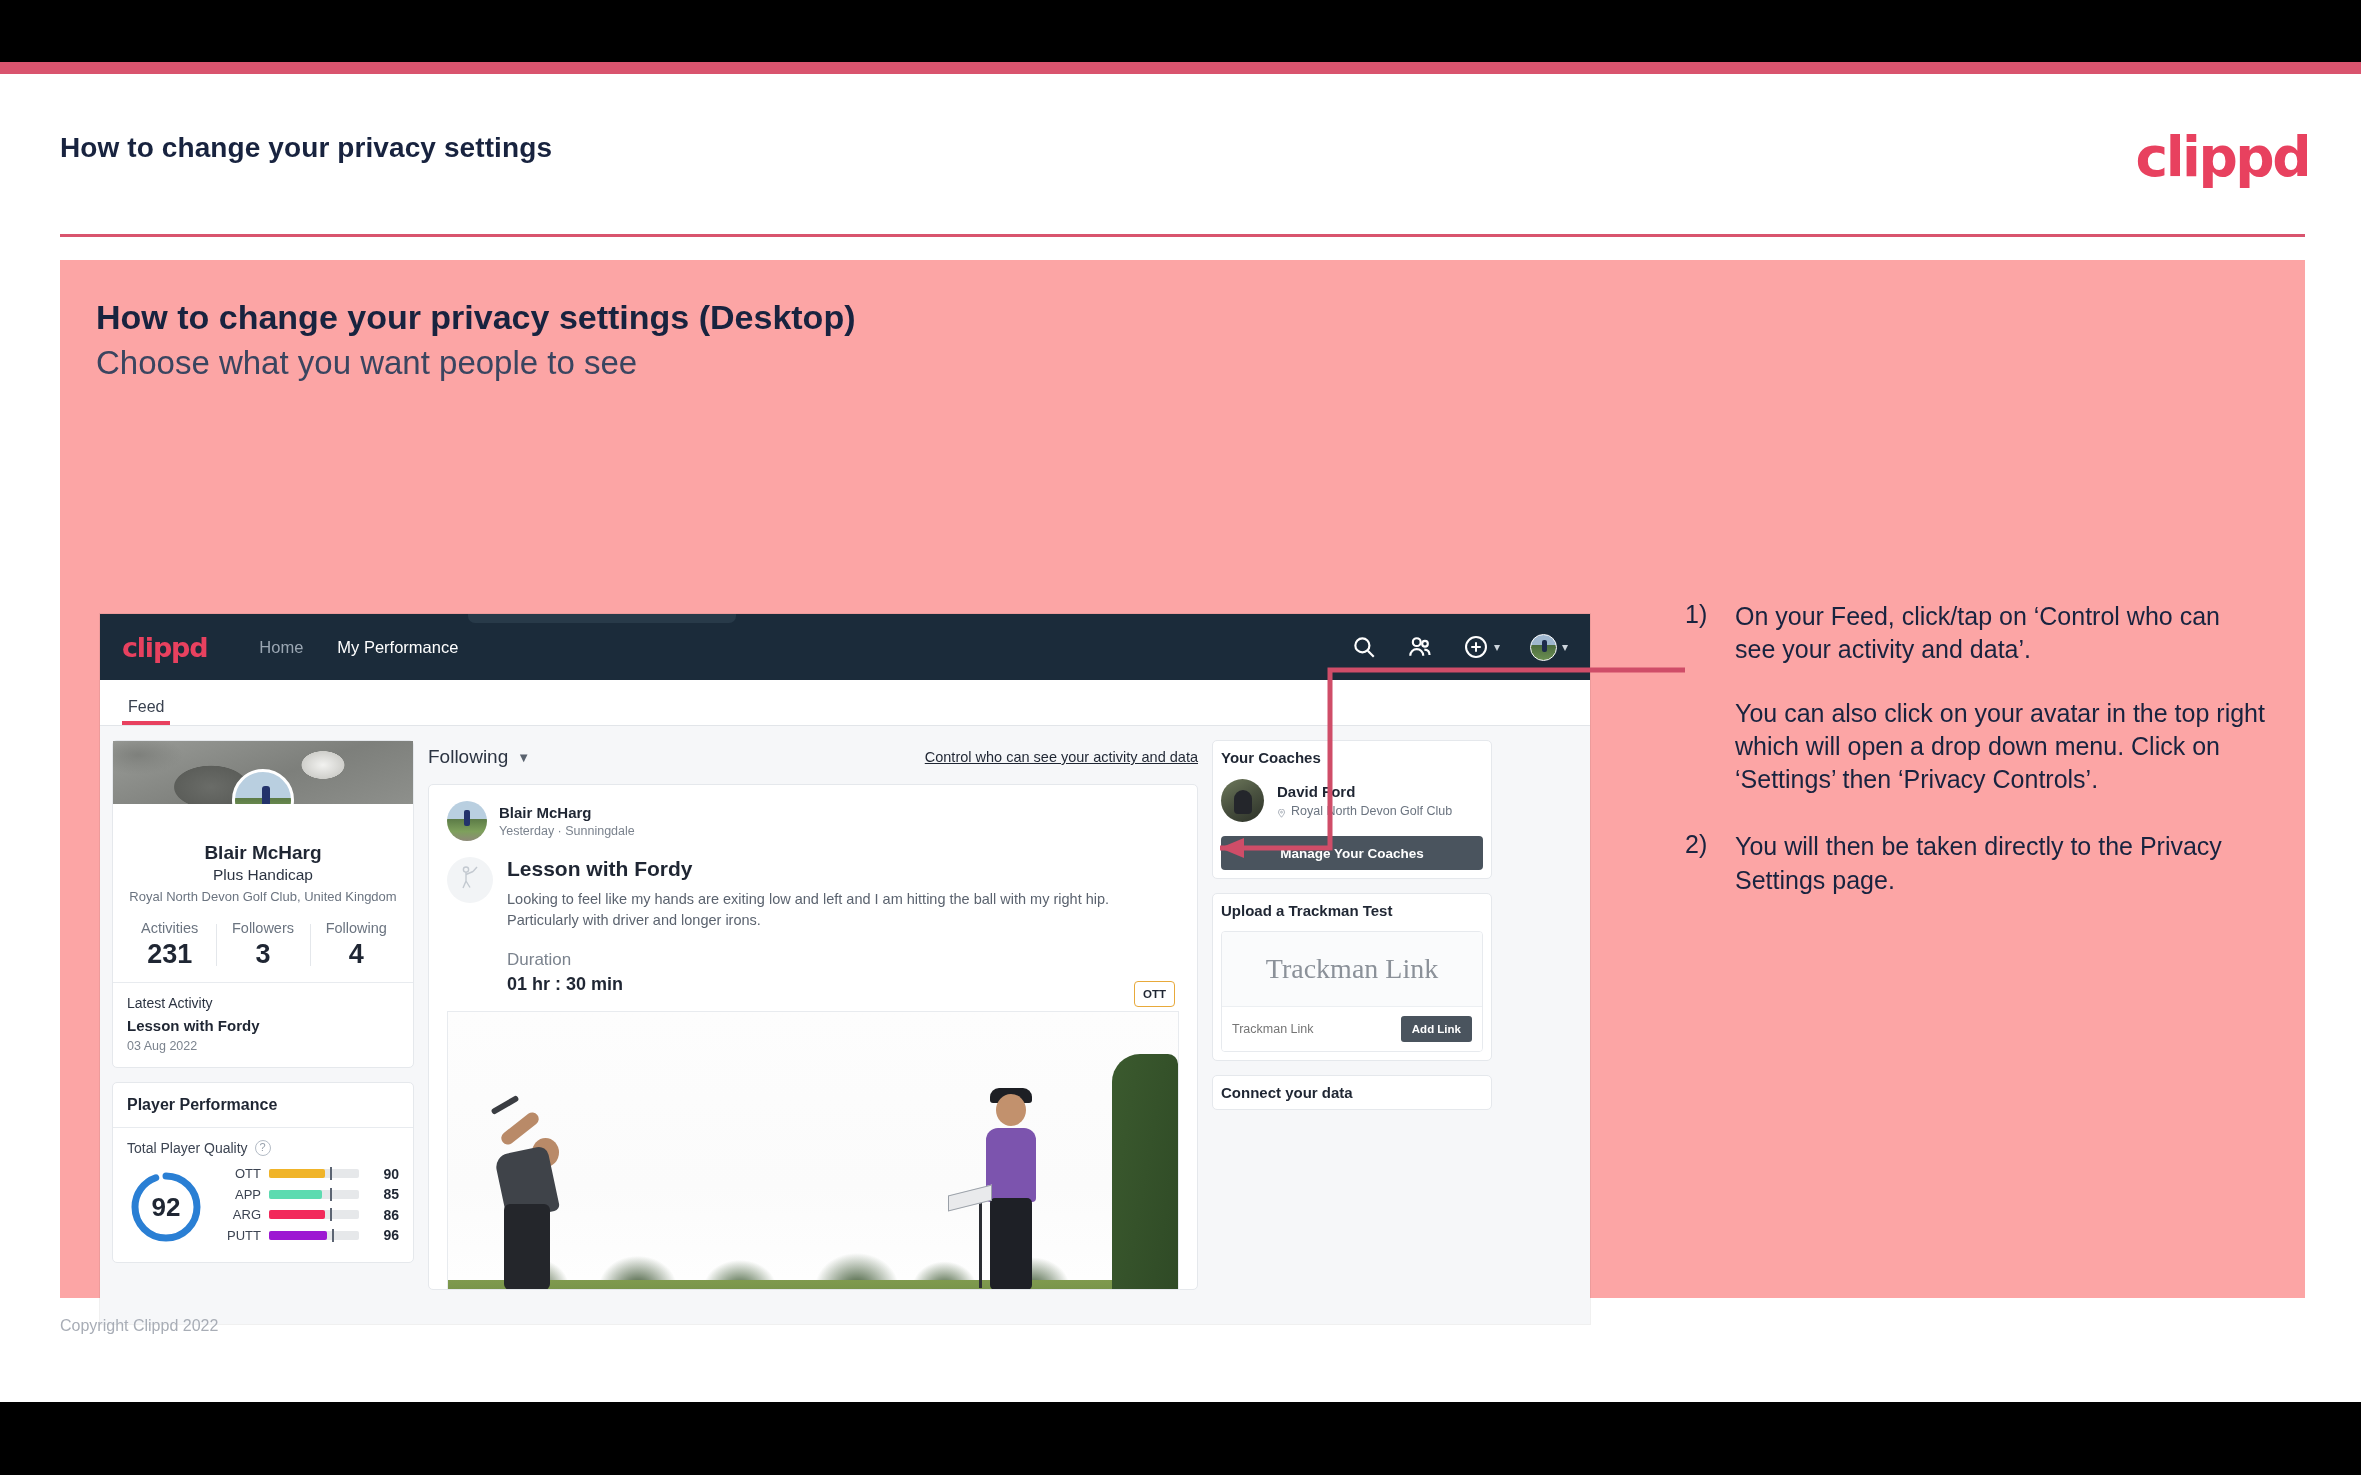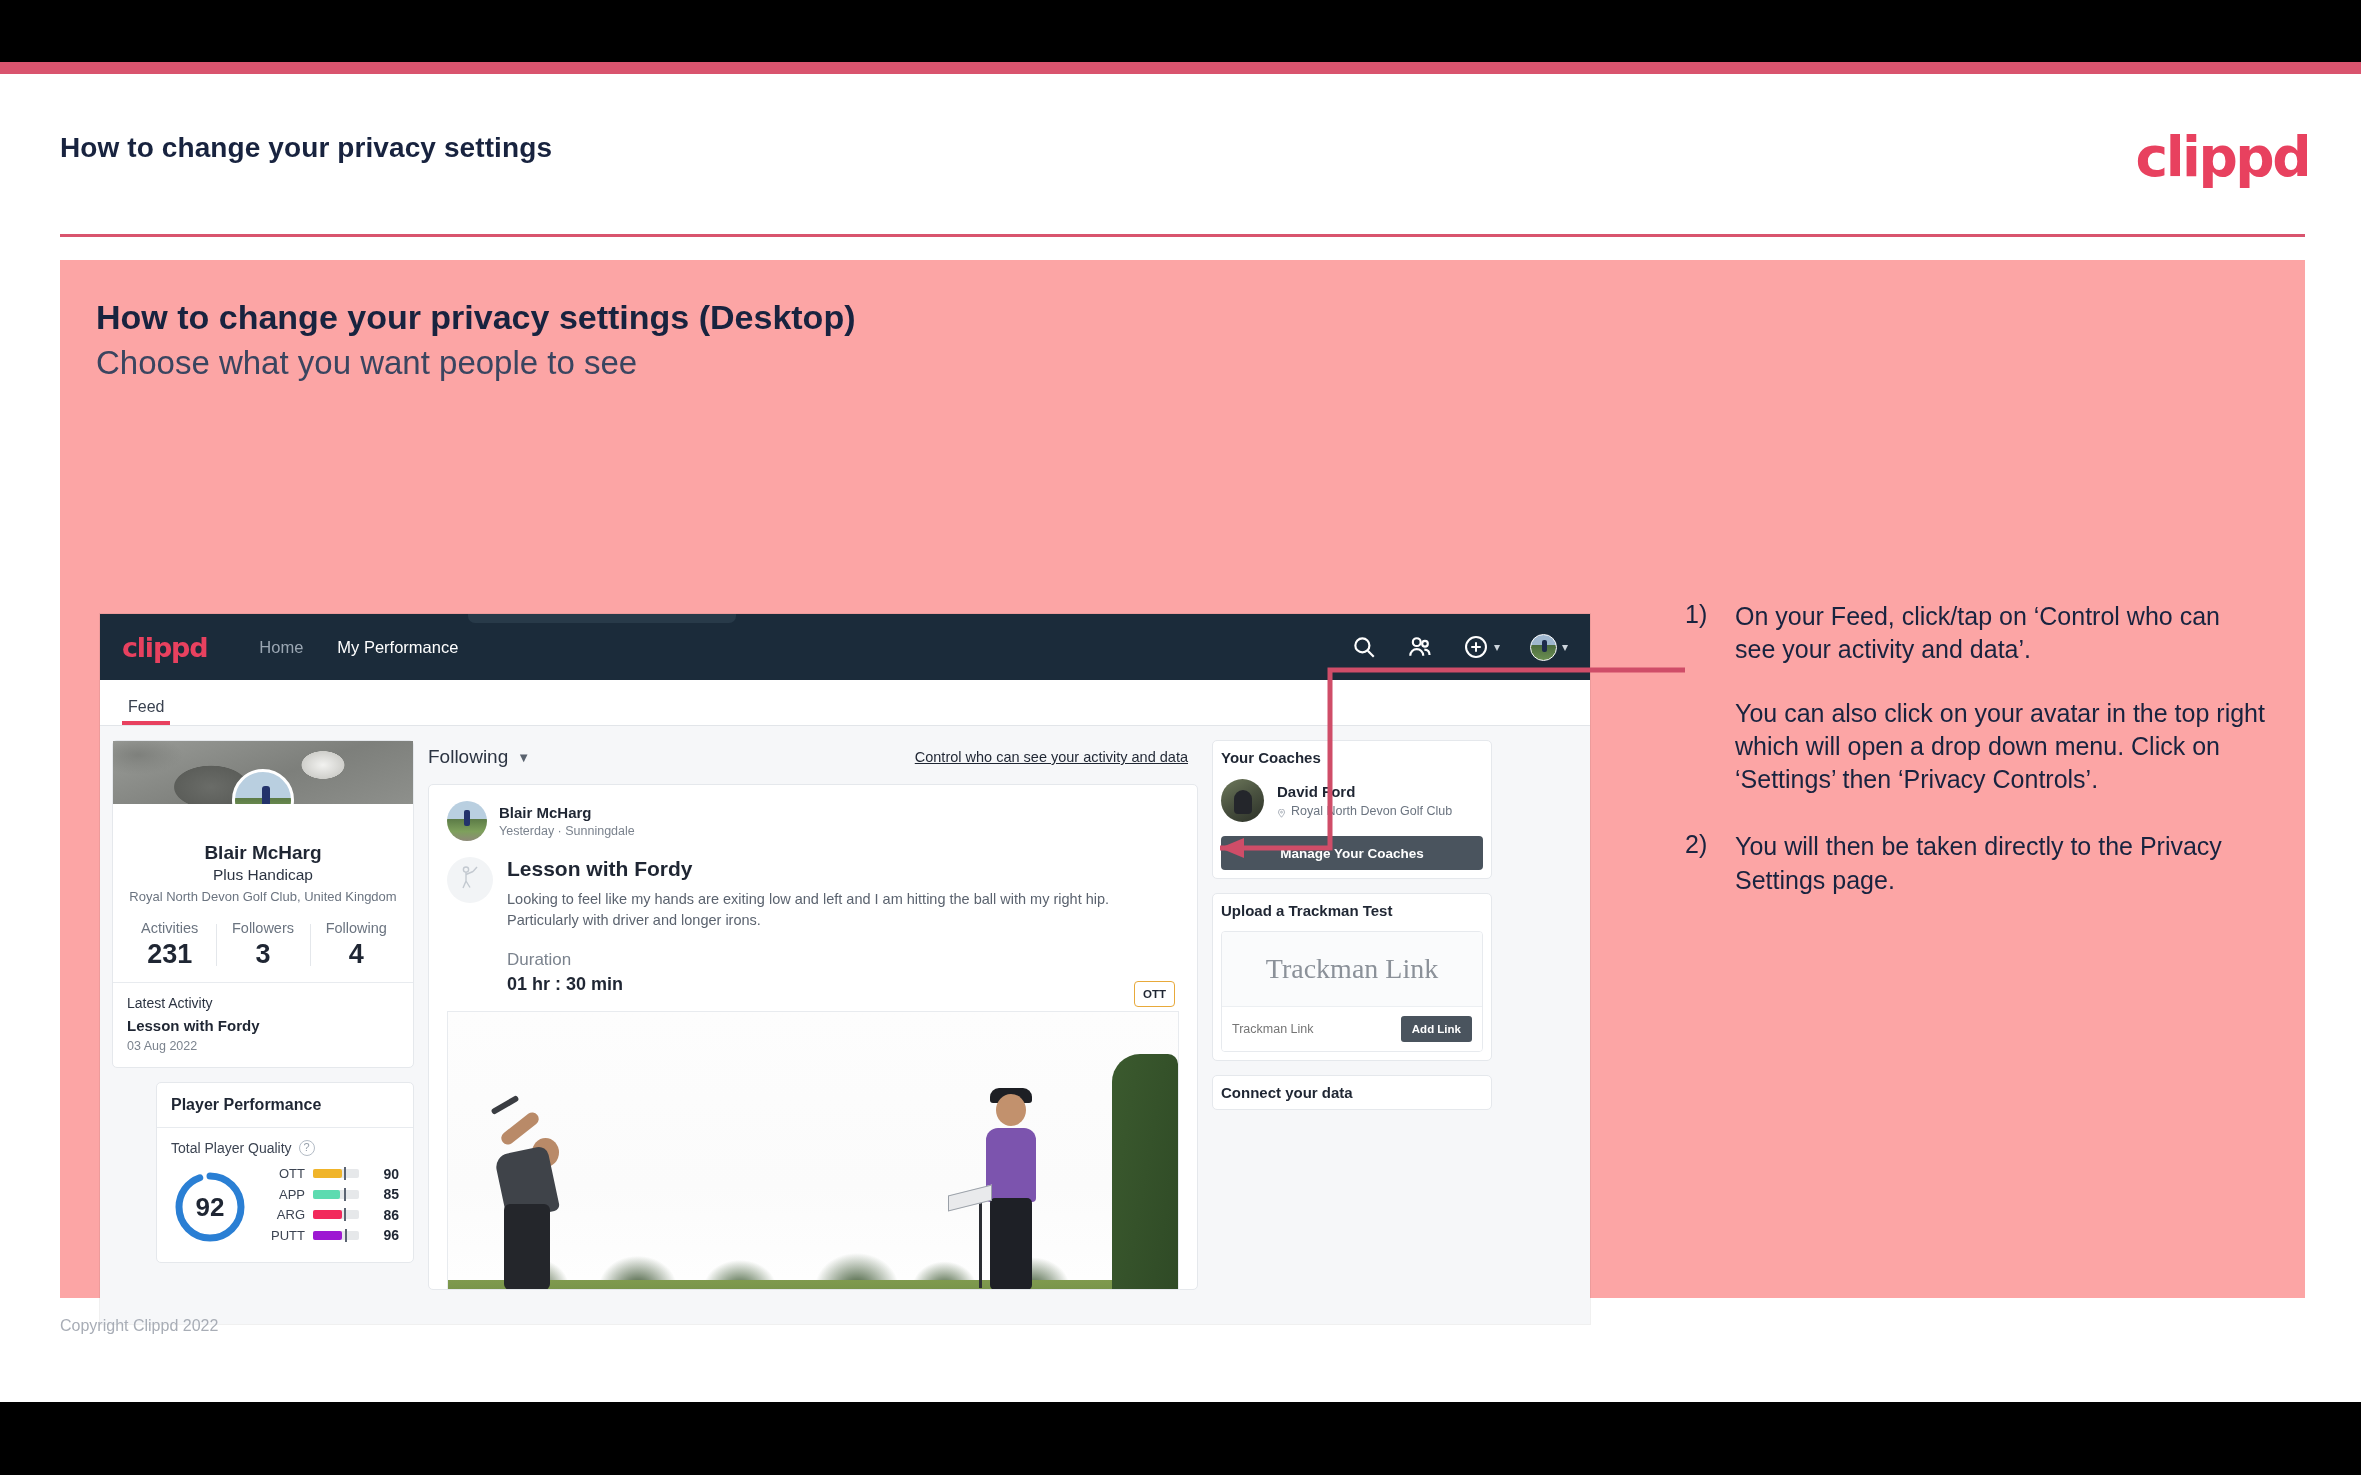--- a/index.html
+++ b/index.html
@@ -155,21 +155,20 @@
   .bar-mark { position:absolute; top:-2px; bottom:-2px; width:2px; background:#5b6472; }
   .bar-val { width:32px; text-align:right; font-size:14px; font-weight:700; color:#1f2633; margin-left:8px; }
 
   
   .col-mid { width:770px; flex:0 0 770px; }
   .mid-top { display:flex; align-items:center; height:34px; margin-bottom:10px; }
   .following { font-size:19px; color:#2c3442; display:flex; align-items:center; gap:9px; }
   .following .chev { font-size:13px; color:#5a636f; }
   .privacy-link {
     margin-left:auto; font-size:14.5px; color:#1f2633; text-decoration:underline;
-    margin-right:10px;
   }
   .post { background:#fff; border:1px solid #e5e8ec; border-radius:5px; padding:16px 18px 0 18px; height:506px; overflow:hidden; }
   .post-head { display:flex; align-items:center; gap:12px; }
   .post-av {
     width:40px; height:40px; border-radius:50%; overflow:hidden;
     background:linear-gradient(#b9cfe0 0%,#b9cfe0 44%,#5b7a46 44%,#7ea05c 76%,#8d8a78 100%);
     position:relative; flex:0 0 40px;
   }
   .post-av::after{ content:""; position:absolute; left:17px; top:9px; width:6px; height:16px; background:#23336b; border-radius:2px; }
   .post-name { font-size:15px; font-weight:700; color:#1f2633; }
@@ -350,21 +349,21 @@
                   </div>
                 </div>
               </div>
               <div class="p-latest">
                 <div class="p-lat-h">Latest Activity</div>
                 <div class="p-lat-t">Lesson with Fordy</div>
                 <div class="p-lat-d">03 Aug 2022</div>
               </div>
             </div>
 
-            <div class="card" style="margin-top:14px;margin-left:44px;">
+            <div class="card" style="margin-top:14px;">
               <div class="perf-head">Player Performance</div>
               <div class="perf-body">
                 <div class="tpq-row">
                   <span>Total Player Quality</span>
                   <span class="tpq-q">?</span>
                 </div>
                 <div class="perf-main">
                   <div class="donut">
                     <svg width="78" height="78" viewBox="0 0 78 78">
                       <circle cx="39" cy="39" r="31" fill="none" stroke="#ffffff" stroke-width="7"></circle>

